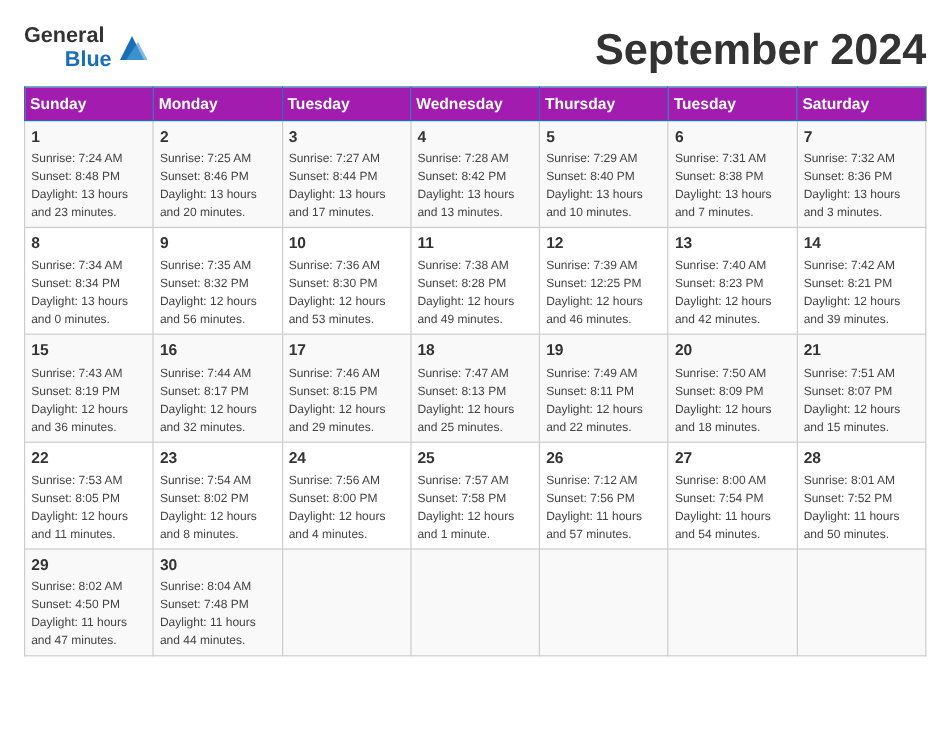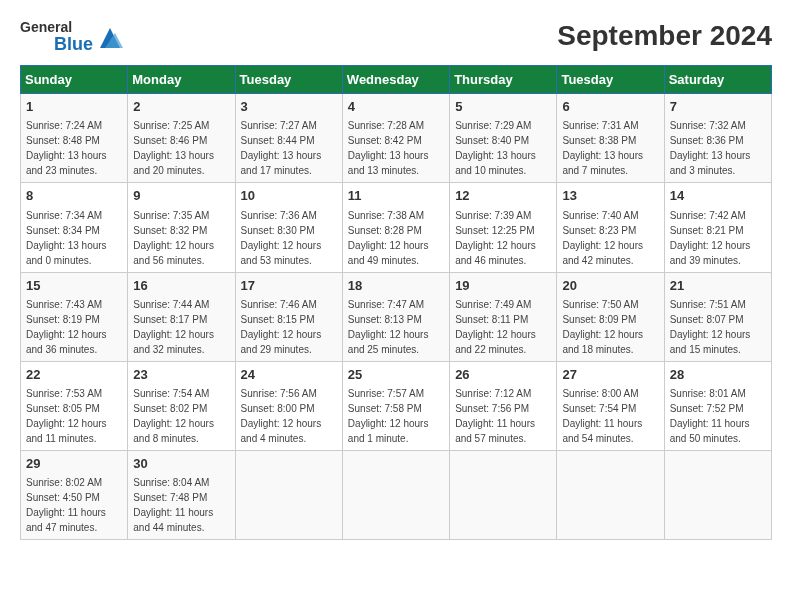--- a/index.html
+++ b/index.html
@@ -19,54 +19,54 @@
     .logo {
       display: flex;
       align-items: center;
     }
     .logo-text {
       display: flex;
       flex-direction: column;
       line-height: 1.1;
     }
     .logo-general {
-      font-size: 14px;
+      font-size: 18px;
       font-weight: bold;
       color: #333;
     }
     .logo-blue {
       font-size: 18px;
       font-weight: bold;
       color: #1a6eb5;
       margin-left: 34px;
     }
     .logo-icon {
       width: 30px;
       height: 30px;
       margin-left: 2px;
     }
     .title-block {
       text-align: right;
     }
     .month-title {
-      font-size: 28px;
+      font-size: 36px;
       font-weight: bold;
       color: #333;
     }
     .location-title {
       font-size: 16px;
       color: #555;
     }
     table {
       width: 100%;
       border-collapse: collapse;
       font-size: 10.5px;
     }
     thead tr th {
-      background-color: #15803d;
+      background-color: #a21caf;
       color: #fff;
       padding: 6px 4px;
       text-align: left;
       font-size: 13px;
       font-weight: bold;
       border: 1px solid #2a6db5;
     }
     tbody tr td {
       vertical-align: top;
       padding: 4px 5px;

